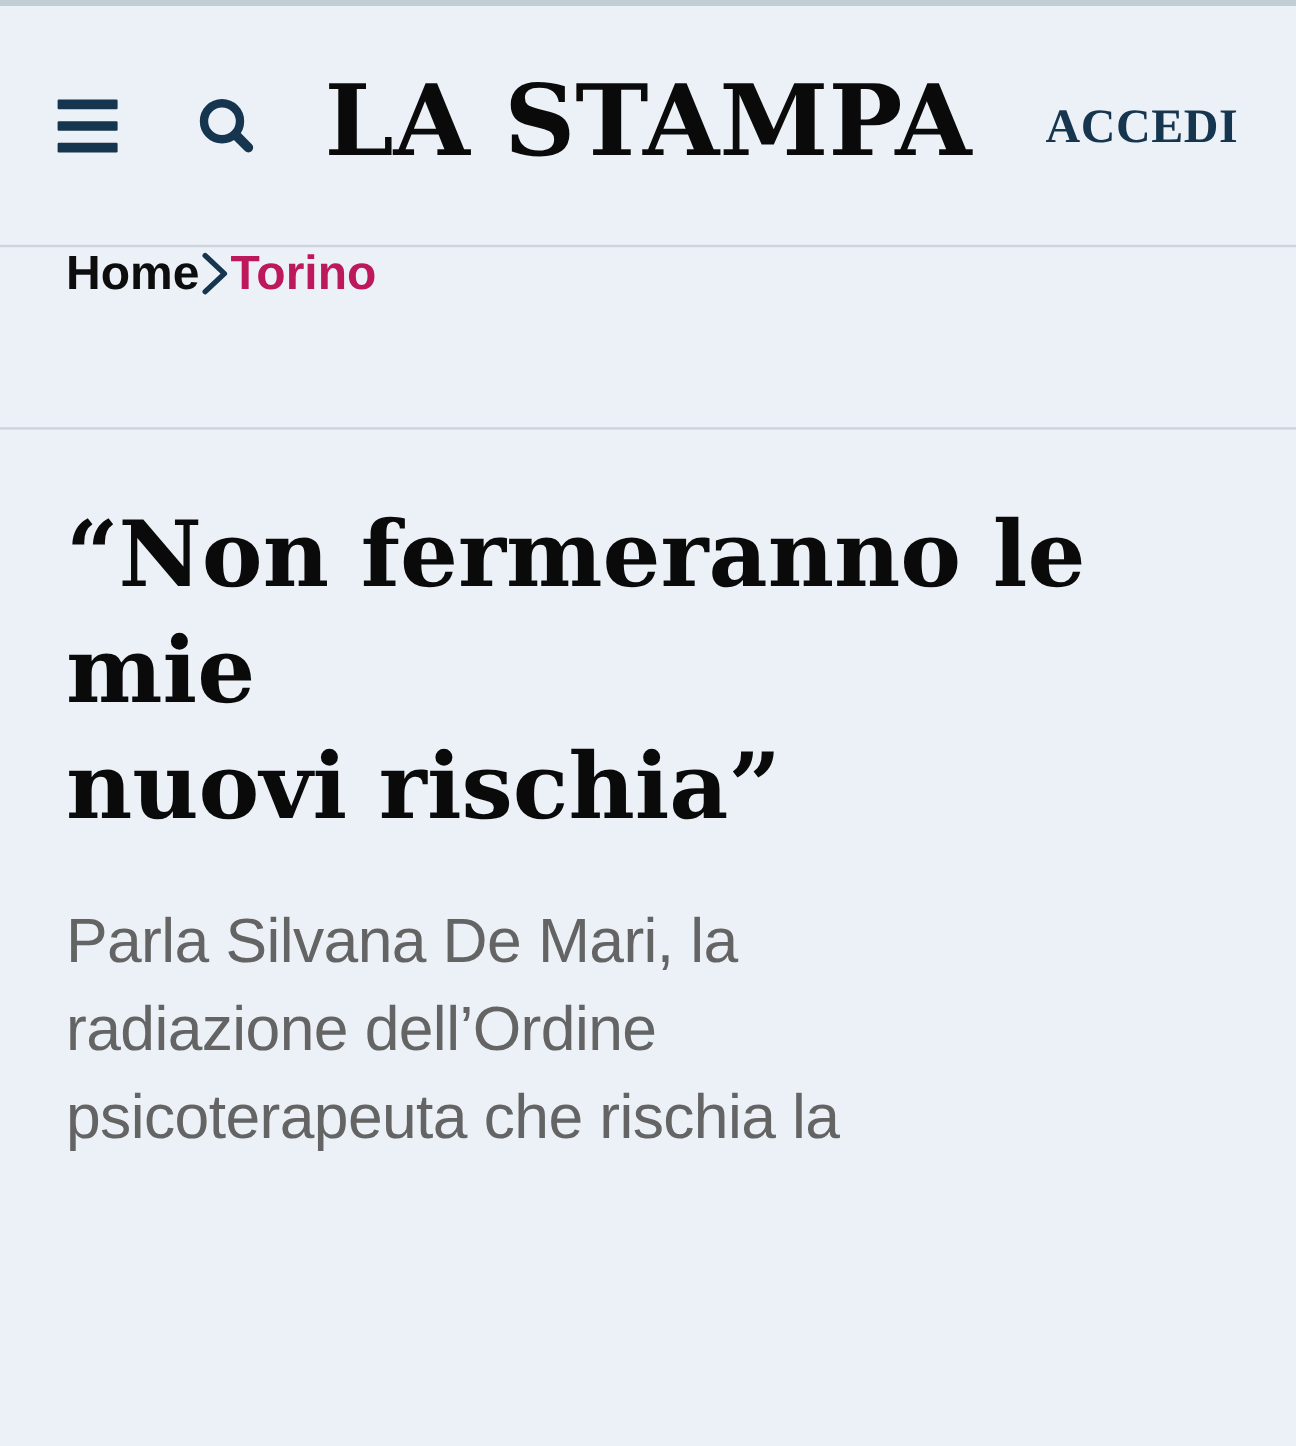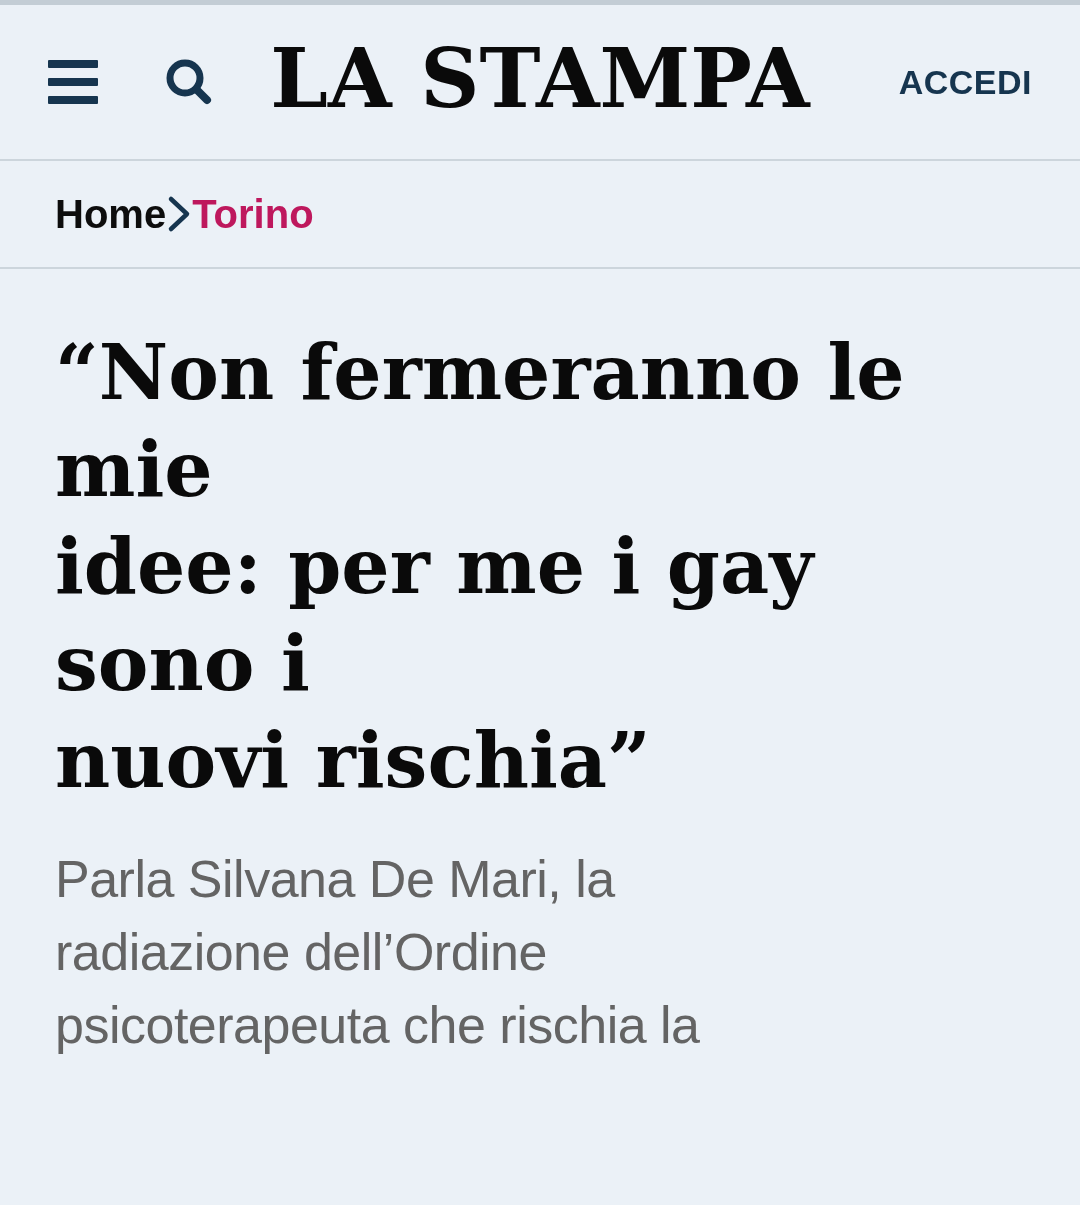--- a/index.html
+++ b/index.html
@@ -12,21 +12,21 @@
 
   
   .top-strip {
     height: 5px;
     background: #c3cdd5;
   }
 
   
   header {
     position: relative;
-    height: 154px;
+    height: 199px;
     display: flex;
     align-items: center;
     padding: 0 48px;
   }
   .hamburger {
     width: 50px; height: 44px;
     display: flex; flex-direction: column; justify-content: space-between;
     background: none; border: none; cursor: pointer; padding: 0;
   }
   .hamburger span {
@@ -47,34 +47,33 @@
     font-weight: bold;
     font-size: 82px;
     letter-spacing: 0px;
     color: #0a0a0a;
     white-space: nowrap;
     cursor: pointer;
   }
   .accedi {
     margin-left: auto;
     background: none; border: none; cursor: pointer; padding: 0;
-    font-family: Liberation Sans, sans-serif;
+    font-family: Liberation Serif, serif;
     font-weight: bold;
-    font-size: 34px;
+    font-size: 40px;
     letter-spacing: 0.5px;
     color: #16354f;
   }
 
   
   .breadcrumb {
-    height: 110px;
+    height: 154px;
     border-top: 2px solid #ccd5dc;
     border-bottom: 2px solid #ccd5dc;
     display: flex;
-    align-items: center;
     padding: 0 55px;
   }
   .crumb {
     font-size: 40px;
     font-weight: bold;
     text-decoration: none;
     color: #0d0d0d;
     cursor: pointer;
   }
   .crumb.current { color: #be185d; }
@@ -88,21 +87,21 @@
     font-family: "DejaVu Serif", serif;
     font-weight: bold;
     font-size: 76px;
     line-height: 97px;
     letter-spacing: 0px;
     color: #0a0a0a;
   }
   .article-title span { display: block; }
 
   .article-subtitle {
-    margin-top: 34px;
+    margin-top: 45px;
     font-weight: normal;
     font-size: 52px;
     line-height: 73px;
     letter-spacing: -0.5px;
     color: #646464;
   }
   .article-subtitle span { display: block; }
 </style>
 </head>
 <body>
@@ -132,21 +131,20 @@
   <a class="crumb">Home</a>
   <svg class="crumb-chevron" width="26" height="44" viewBox="0 0 26 44" fill="none">
     <polyline points="5,7 21,22 5,37" stroke="#16354f" stroke-width="4.5" fill="none" stroke-linecap="round" stroke-linejoin="round"></polyline>
   </svg>
   <a class="crumb current">Torino</a>
 </nav>
 
 <main class="content">
   <h1 class="article-title">
     <span>“Non fermeranno le mie</span>
-    <span>idee: per me i gay sono i</span>
     <span>nuovi rischia”</span>
   </h1>
 
   <h2 class="article-subtitle">
     <span>Parla Silvana De Mari, la</span>
     <span>radiazione dell’Ordine</span>
     <span>psicoterapeuta che rischia la</span>
   </h2>
 
 </main>

